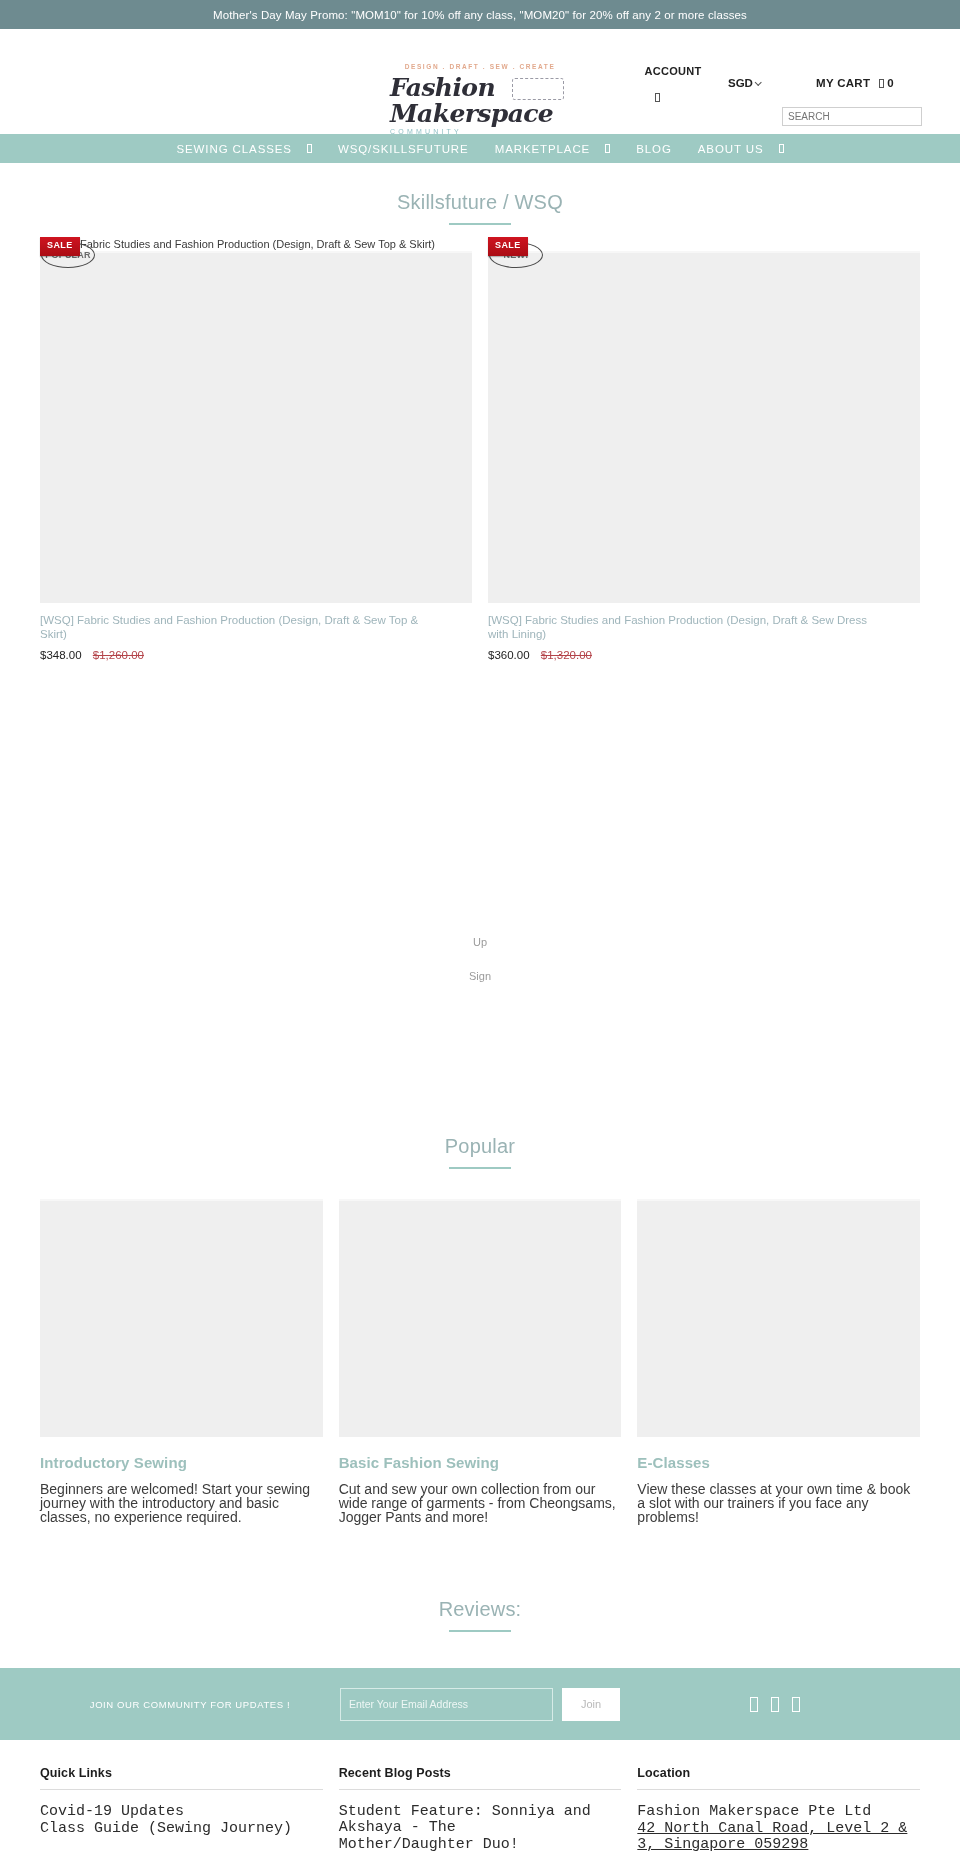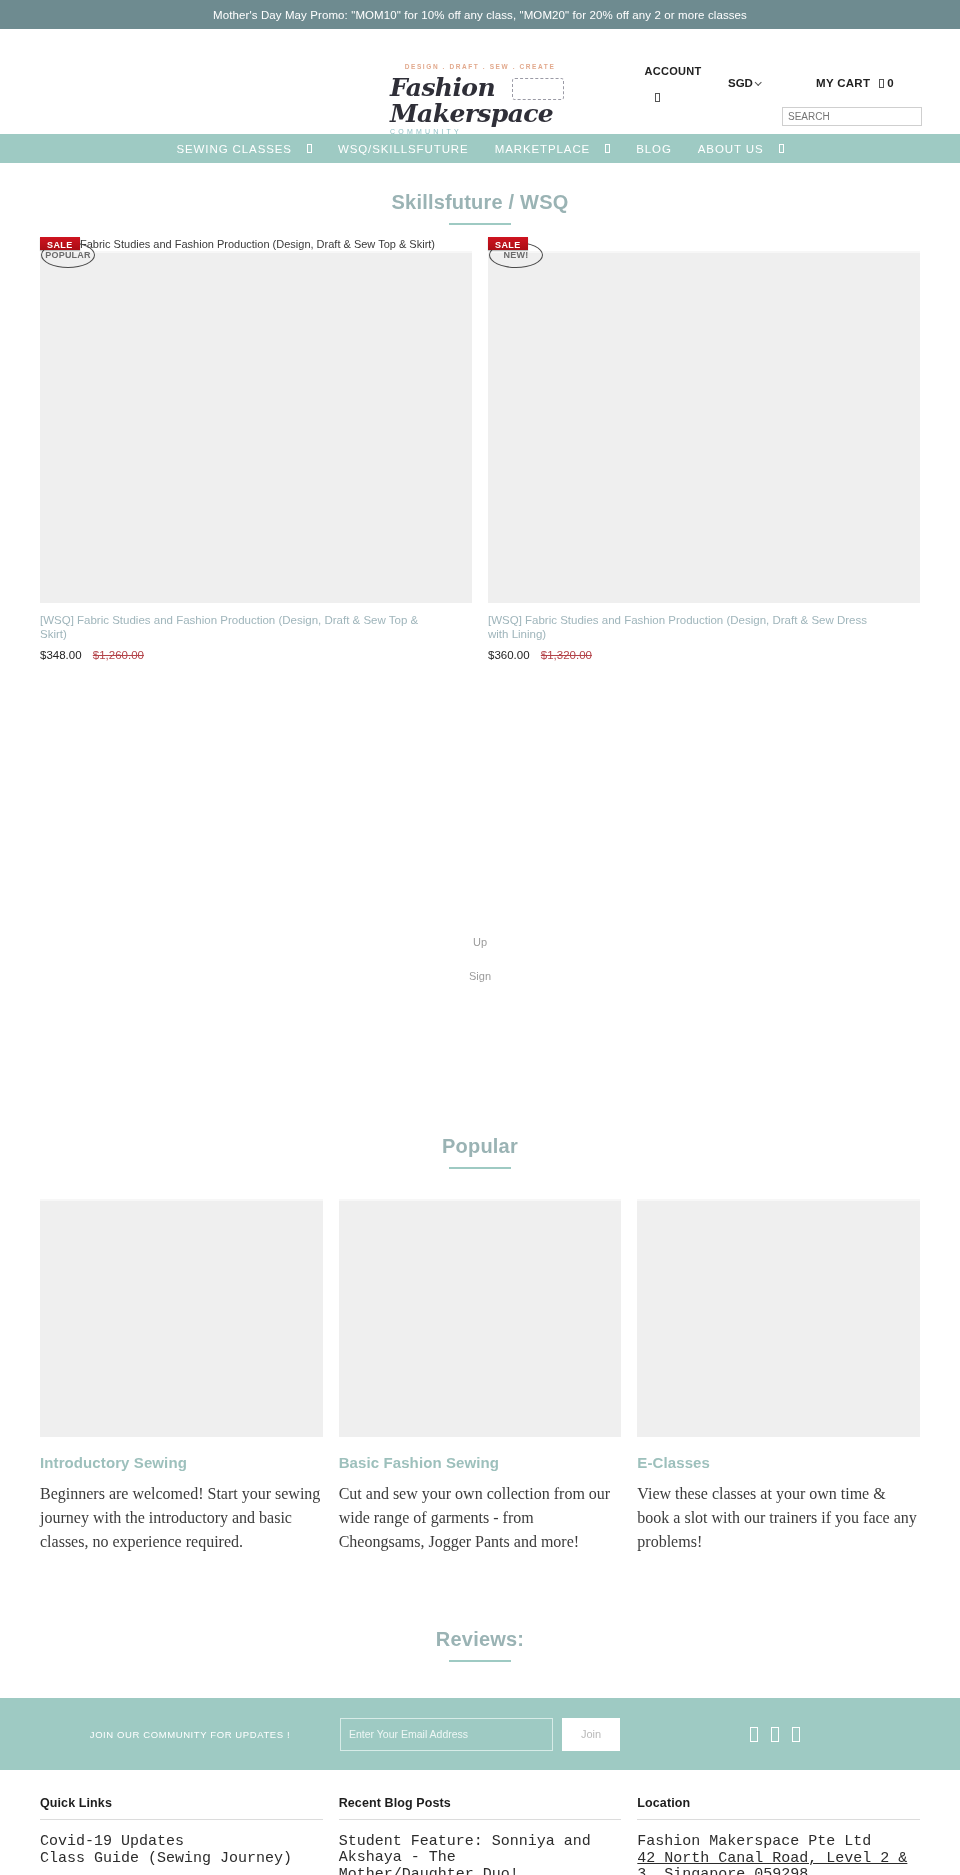--- a/index.html
+++ b/index.html
@@ -130,21 +130,21 @@
     letter-spacing: .9px;
     padding: 0 13px;
     display: flex; align-items: center; gap: 15px;
     cursor: pointer;
   }
   .nav-item .broken-glyph { border-color: #fff; }
 
   
   .section-head { text-align: center; padding-top: 28px; }
   .section-head h2 {
-    font-size: 20px; color: #9ab3b4; font-weight: bold; letter-spacing: .2px;
+    font-size: 20px; color: #9ab3b4; font-weight: normal; letter-spacing: .2px;
   }
   .head-rule {
     width: 62px; height: 2px; background: #9ecac3;
     margin: 9px auto 0;
   }
 
   
   .products {
     display: flex;
     gap: 16px;
@@ -160,21 +160,21 @@
   .alt-text {
     position: absolute; top: -15px; left: 40px;
     font-size: 11px; color: #3a3a3a; white-space: nowrap;
     background: #fff;
   }
   .badge-sale {
     position: absolute; left: 0; top: -16px;
     background: linear-gradient(180deg,#cf1420 0%, #aa0c14 100%);
     color: #fff; font-size: 9px; font-weight: bold;
     letter-spacing: .4px;
-    padding: 3px 7px 0;
+    padding: 3px 7px 6px;
     z-index: 3;
     box-shadow: 0 1px 1px rgba(0,0,0,.25);
   }
   .badge-oval {
     position: absolute; left: 1px; top: -11px;
     width: 54px; height: 26px;
     border: 1px solid #4a4a4a; border-radius: 50%;
     color: #6b6b6b; font-size: 9px; font-weight: bold;
     display: flex; align-items: center; justify-content: center;
     background: transparent; z-index: 2; letter-spacing: .2px;
@@ -204,21 +204,21 @@
     display: flex; gap: 16px; padding: 30px 40px 0 40px;
   }
   .card { width: 283px; }
   .card-media {
     height: 238px; background: #efefef; border-top: 2px solid #f7f7f7;
   }
   .card h3 {
     margin-top: 17px; font-size: 15px; font-weight: bold;
     color: #9dc0bc; letter-spacing: .1px;
   }
-  .card p { margin-top: 11px; font-size: 16px; line-height: 24px; color: #3c3c3c; font-family: Liberation Serif, serif; }
+  .card p { margin-top: 11px; font-size: 14px; line-height: 14px; color: #3c3c3c; }
 
   
   .reviews-wrap { margin-top: 46px; }
 
   
   .newsletter {
     margin-top: 36px;
     background: #9ecac3;
     height: 72px;
     display: flex; align-items: center;

